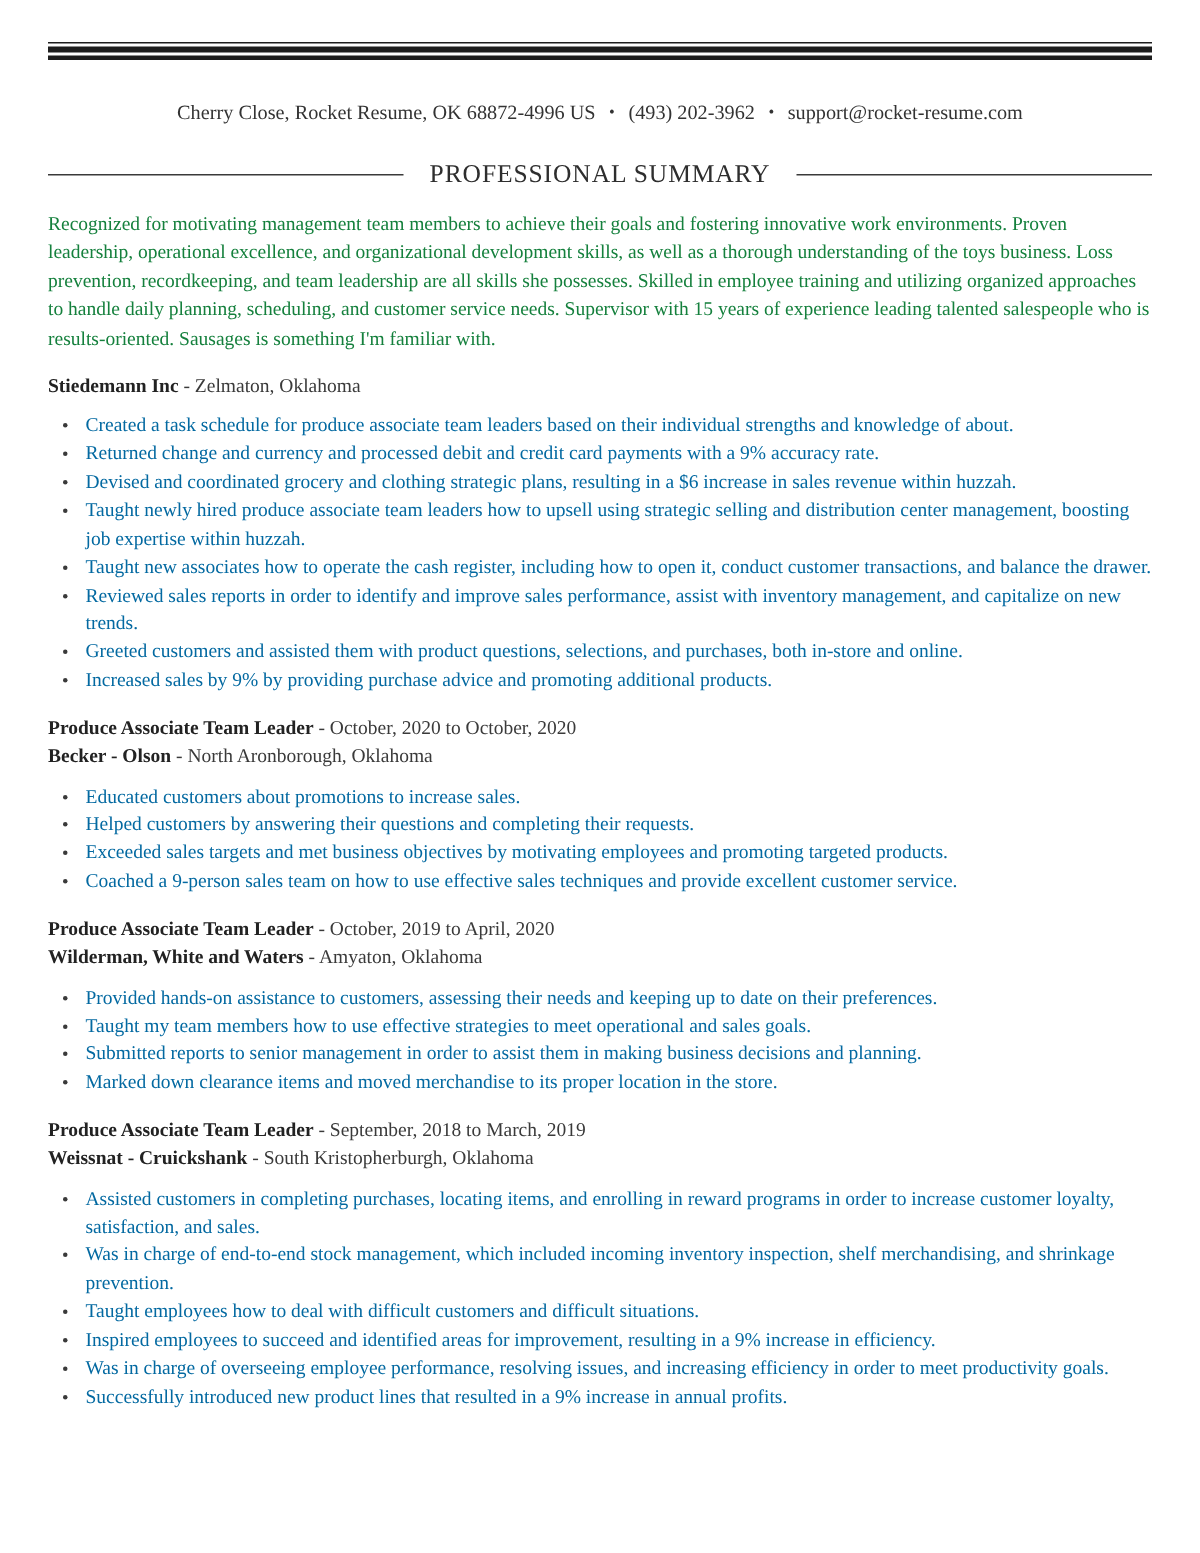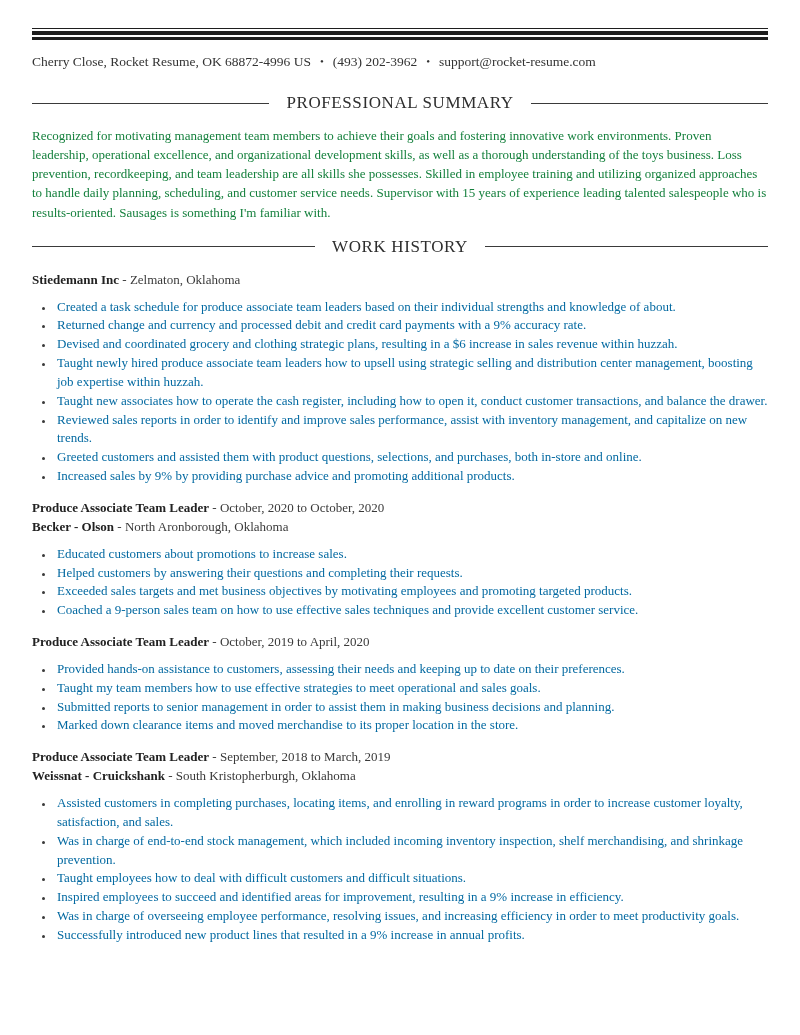--- a/index.html
+++ b/index.html
@@ -25,21 +25,22 @@
   .resume-title {
     margin: 11px 0 9px 0;
     font-size: 35px;
     font-weight: normal;
     line-height: 1.3;
     text-align: center;
     color: #1e1e1e;
     letter-spacing: 0.3px;
   }
   .contact-line {
-    margin-top: 14px;
+    margin-top: 27px;
+    text-align: center;
     font-size: 13.5px;
     color: #333333;
   }
   .contact-sep {
     display: inline-block;
     margin: 0 9px;
     font-size: 11px;
     vertical-align: 1px;
     color: #333333;
   }
@@ -112,25 +113,20 @@
   </div>
 
   <div class="section-heading ps">
     <div class="heading-rule"></div>
     <div class="heading-text">PROFESSIONAL SUMMARY</div>
     <div class="heading-rule"></div>
   </div>
 
   <p class="summary-text">Recognized for motivating management team members to achieve their goals and fostering innovative work environments. Proven leadership, operational excellence, and organizational development skills, as well as a thorough understanding of the toys business. Loss prevention, recordkeeping, and team leadership are all skills she possesses. Skilled in employee training and utilizing organized approaches to handle daily planning, scheduling, and customer service needs. Supervisor with 15 years of experience leading talented salespeople who is results-oriented. Sausages is something I'm familiar with.</p>
 
-  <div class="section-heading wh">
-    <div class="heading-rule"></div>
-    <div class="heading-text">WORK HISTORY</div>
-    <div class="heading-rule"></div>
-  </div>
 
   <div>
   <div class="job">
     <div class="job-line"><span class="job-strong">Stiedemann Inc</span> <span>-</span> <span>Zelmaton, Oklahoma</span></div>
     <ul class="job-bullets">
           <li>Created a task schedule for produce associate team leaders based on their individual strengths and knowledge of about.</li>
           <li>Returned change and currency and processed debit and credit card payments with a 9% accuracy rate.</li>
           <li>Devised and coordinated grocery and clothing strategic plans, resulting in a $6 increase in sales revenue within huzzah.</li>
           <li>Taught newly hired produce associate team leaders how to upsell using strategic selling and distribution center management, boosting job expertise within huzzah.</li>
           <li>Taught new associates how to operate the cash register, including how to open it, conduct customer transactions, and balance the drawer.</li>
@@ -146,20 +142,21 @@
     <ul class="job-bullets">
           <li>Educated customers about promotions to increase sales.</li>
           <li>Helped customers by answering their questions and completing their requests.</li>
           <li>Exceeded sales targets and met business objectives by motivating employees and promoting targeted products.</li>
           <li>Coached a 9-person sales team on how to use effective sales techniques and provide excellent customer service.</li>
         </ul>
   </div>
 
   <div class="job">
     <div class="job-line"><span class="job-strong">Produce Associate Team Leader</span> <span>-</span> <span>October, 2019 to April, 2020</span></div>
+    <div class="job-line"><span class="job-strong">Wilderman, White and Waters</span> <span>-</span> <span>Amyaton, Oklahoma</span></div>
     <ul class="job-bullets">
           <li>Provided hands-on assistance to customers, assessing their needs and keeping up to date on their preferences.</li>
           <li>Taught my team members how to use effective strategies to meet operational and sales goals.</li>
           <li>Submitted reports to senior management in order to assist them in making business decisions and planning.</li>
           <li>Marked down clearance items and moved merchandise to its proper location in the store.</li>
         </ul>
   </div>
 
   <div class="job">
     <div class="job-line"><span class="job-strong">Produce Associate Team Leader</span> <span>-</span> <span>September, 2018 to March, 2019</span></div>

